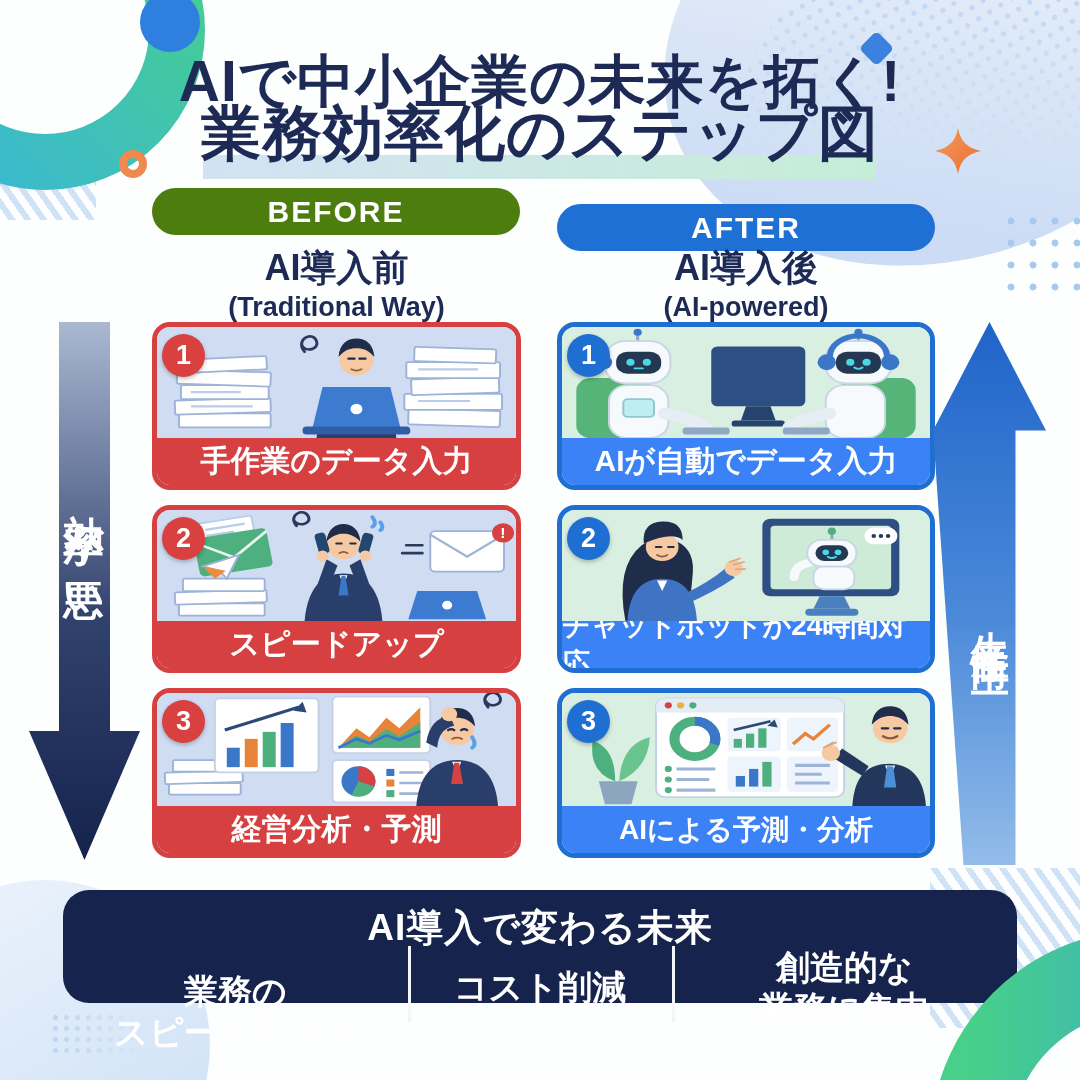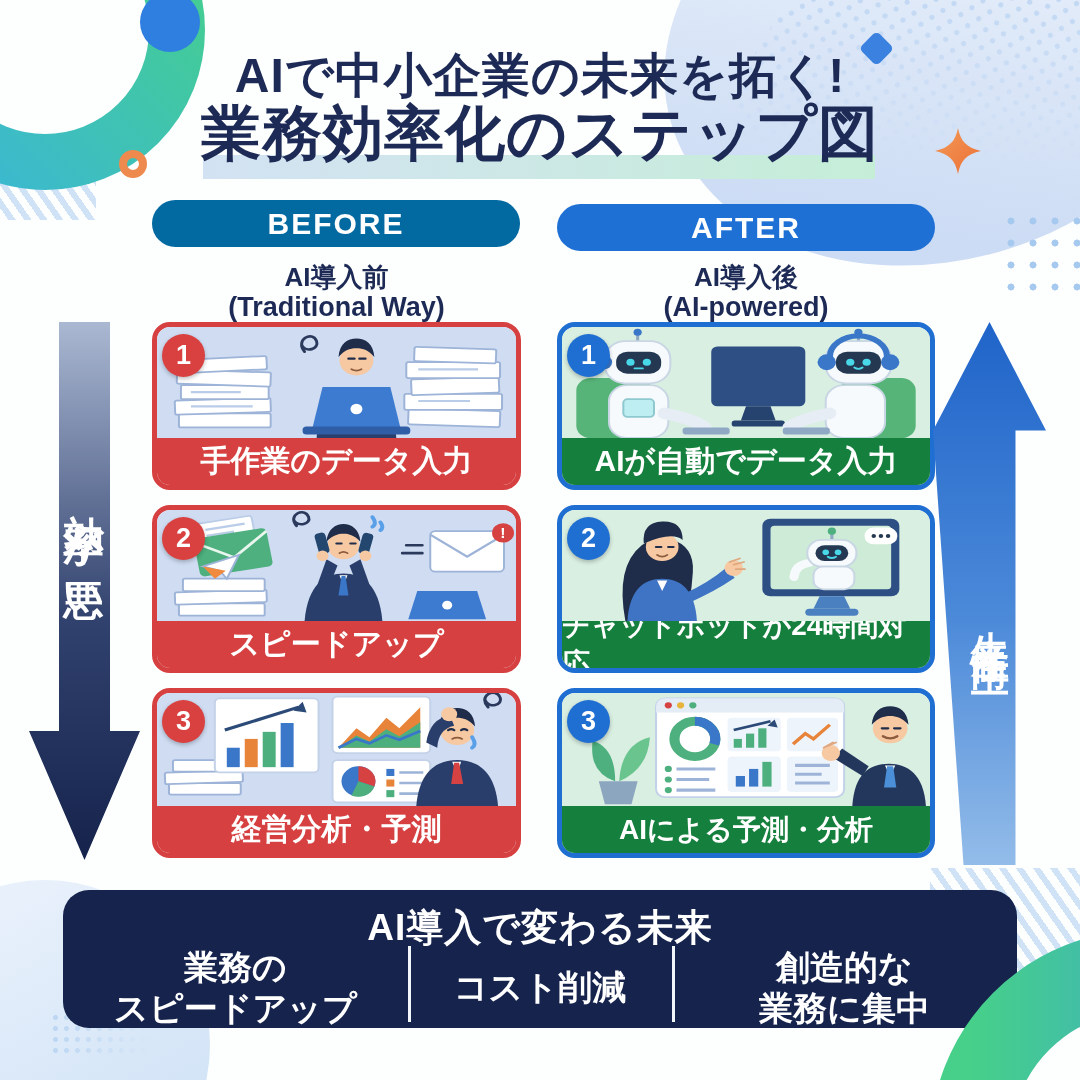--- a/index.html
+++ b/index.html
@@ -53,73 +53,73 @@
     border:8px solid #ef8a4e; z-index:2;
   }
   .diamond {
     left:864px; top:36px; width:25px; height:25px; background:#3b82e0;
     border-radius:5px; transform:rotate(45deg); z-index:2;
   }
   .sparkle { left:933px; top:126px; z-index:2; }
   
   .z { position:absolute; z-index:2; }
   .title1 { left:0; top:44px; width:1080px; text-align:center;
-    font-size:48px; font-weight:800; color:#1c2a55; letter-spacing:1px; z-index:3;}
+    font-size:57px; font-weight:800; color:#1c2a55; letter-spacing:1px; z-index:3;}
   .title2 { left:0; top:94px; width:1080px; text-align:center;
     font-size:60px; font-weight:800; color:#1c2a55; letter-spacing:1px; z-index:3;}
   .title-underline { left:203px; top:155px; width:672px; height:24px; z-index:2;
     background:linear-gradient(90deg,#d3e2f3,#c5eed7); }
   .pill { height:47px; border-radius:24px; display:flex; align-items:center;
     justify-content:center; color:#fff; font-size:30px; font-weight:800;
     letter-spacing:2px; }
-  .pill.before { left:152px; top:200px; width:368px; background:#0369a1; }
+  .pill.before { left:152px; top:188px; width:368px; background:#4d7c0f; }
   .pill.after  { left:557px; top:204px; width:378px; background:#1f70d4; }
   .col-head { text-align:center; color:#1c2a55; font-weight:800; }
-  .col-head.jp { top:260px; font-size:26px; }
+  .col-head.jp { top:244px; font-size:36px; }
   .col-head.en { top:292px; font-size:27px; }
   .col-left  { left:152px; width:369px; }
   .col-right { left:557px; width:378px; }
   
   .card { border-radius:18px; overflow:hidden; display:flex; flex-direction:column; }
   .card.red  { border:5px solid #d64040; }
   .card.blue { border:5px solid #1f6fd2; }
   .card-img { flex:1; position:relative; }
   .card-img.peri { background:#cfdcf2; }
   .card-img.mint { background:#d9efe2; }
   .card-img svg { position:absolute; inset:0; width:100%; height:100%; }
   .card-footer { height:47px; display:flex; align-items:center; justify-content:center;
     color:#fff; font-weight:800; }
   .card-footer.red  { background:#d64040; font-size:30px; }
-  .card-footer.blue { background:#15803d; font-size:28px; }
+  .card-footer.blue { background:#3b82f6; font-size:28px; }
   .badge { position:absolute; width:43px; height:43px; border-radius:50%;
     display:flex; align-items:center; justify-content:center; color:#fff;
     font-size:27px; font-weight:800; z-index:3; box-shadow:0 2px 4px rgba(0,0,0,.25); }
   .badge.red  { background:#d94040; }
   .badge.blue { background:#1f6fd2; }
   
   .arrow { display:flex; align-items:center; justify-content:center; }
   .arrow-down { left:29px; top:322px; width:111px; height:538px;
     background:linear-gradient(180deg,#aab8d2 0%,#31426e 55%,#15234c 100%);
     clip-path:polygon(27% 0,73% 0,73% 76%,100% 76%,50% 100%,0 76%,27% 76%); }
   .arrow-up { left:933px; top:322px; width:113px; height:543px;
     background:linear-gradient(180deg,#1f64c9 0%,#4c8ad9 55%,#93bce9 100%);
     clip-path:polygon(50% 0,100% 20%,73% 20%,73% 100%,27% 100%,0 20%); }
   .vtext { writing-mode:vertical-rl; text-orientation:upright; color:#fff;
     font-size:40px; font-weight:800; letter-spacing:7px; }
   .arrow-down .vtext { margin-top:-90px; }
   .arrow-up .vtext { margin-top:50px; font-size:38px; }
   
-  .panel { left:63px; top:890px; width:954px; height:138px; border-radius:26px;
+  .panel { left:63px; top:890px; width:954px; height:113px; border-radius:26px;
     background:#16234c; z-index:3; }
   .panel-title { position:absolute; left:0; top:13px; width:100%; text-align:center;
     color:#fff; font-size:37px; font-weight:800; letter-spacing:1px; }
   .benefit { position:absolute; top:56px; height:84px; display:flex;
     flex-direction:column; align-items:center; justify-content:center;
     color:#fff; font-size:34px; font-weight:800; line-height:1.22; text-align:center; }
-  .b1 { left:0; width:345px; } .b2 { left:345px; width:264px; } .b3 { left:609px; width:345px;text-align:center; }
+  .b1 { left:0; width:345px;margin-top:24px; } .b2 { left:345px; width:264px; } .b3 { left:609px; width:345px;text-align:center; }
   .vdiv { position:absolute; top:56px; height:76px; width:2.5px; background:#f2f5fa; }
   .vd1 { left:345px; } .vd2 { left:609px; }
 </style>
 </head>
 <body>
 
 <div id="stage">
 
   <div class="decor blob-tr"></div>
   <div class="decor halftone-tr"></div>

